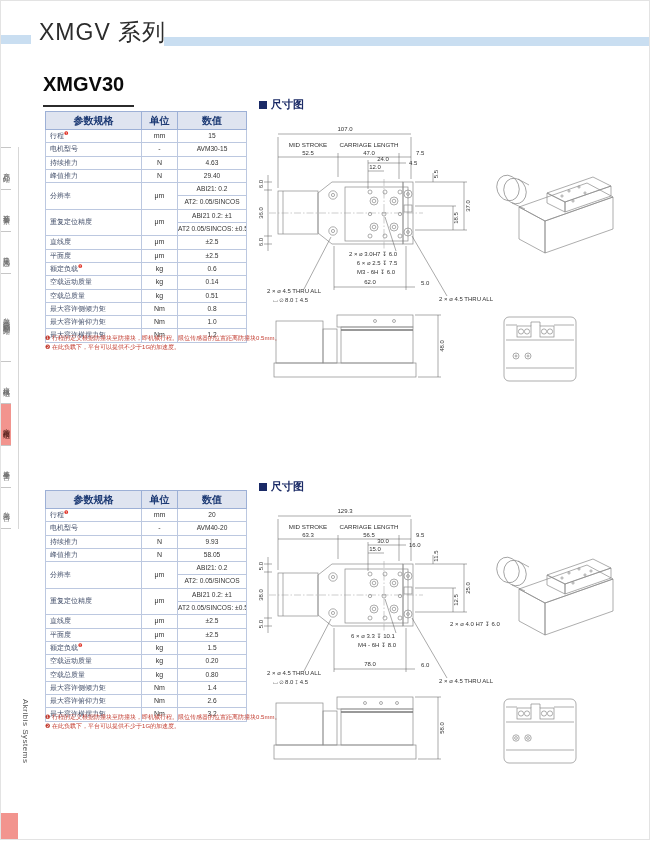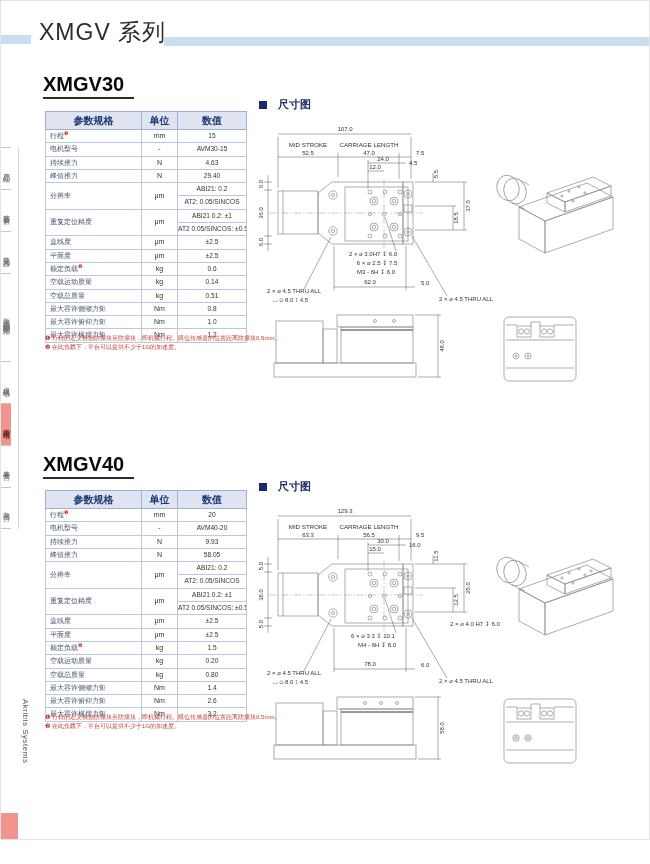--- a/index.html
+++ b/index.html
@@ -14,35 +14,35 @@
   .sidebar{position:absolute;left:0;top:146px;width:17px;border-right:1px solid #d7d7d7}
   .side-item{box-sizing:border-box;border-top:1px solid #c6c6c6;display:flex;align-items:center;justify-content:center;
              writing-mode:vertical-rl;text-orientation:upright;font-size:7px;color:#6f6f6f;letter-spacing:1px;height:42px;cursor:pointer}
   .side-item.tall{height:88px}
   .side-item.active{background:#f2948e;color:#5c2621}
   .sidebar .side-item:last-child{border-bottom:1px solid #c6c6c6}
   .brand{position:absolute;left:20px;top:698px;writing-mode:vertical-rl;font-size:8px;color:#555;letter-spacing:.5px}
   .pink-block{position:absolute;left:0;top:812px;width:17px;height:38px;background:#f2948e}
   
   .section-heading{position:absolute;font-size:20px;font-weight:bold;color:#0a0a0a;
-                   border-bottom:2px solid #2b2b2b;padding:0 10px 1px 0}
+                   border-bottom:2px solid #2b2b2b;padding:0 10px 9px 0}
   
   .spec-table{position:absolute;left:44px;width:201px;border-collapse:collapse;table-layout:fixed;
               border:1.4px solid #3a5693}
   .spec-table th{background:#dfe4f0;color:#1d3a74;font-size:10px;font-weight:bold;height:17px;
                  border:1px solid #9db0d6;padding:0}
   .spec-table td{border:1px solid #bcc8e0;font-size:7px;height:12.3px;line-height:12.3px;padding:0;
                  color:#333;text-align:center;white-space:nowrap;overflow:hidden}
   .spec-table td.c-name{text-align:left;padding-left:4px;color:#44506b}
   .spec-table td.c-val{font-size:6.6px}
   sup.mark{color:#e03428;font-size:5px;vertical-align:super;line-height:0}
   
   .notes{position:absolute;left:44px;width:300px;color:#c23a2e;font-size:6px;line-height:1.5;white-space:nowrap}
   
-  .dim-label{position:absolute;left:258px;display:flex;align-items:center;gap:11px;
+  .dim-label{position:absolute;left:258px;display:flex;align-items:center;gap:4px;
              font-size:11px;font-weight:bold;color:#1a2a66}
   .dim-label .sq{width:8px;height:8px;background:#1a2a66}
   
   svg.drawing{position:absolute;left:256px;width:392px;height:284px}
   .geo{fill:none;stroke:#8a8a8a;stroke-width:.7}
   .cl{fill:none;stroke:#9a9a9a;stroke-width:.5;stroke-dasharray:7 2 1.5 2}
   .dim line{stroke:#555;stroke-width:.5}
   .dim text{fill:#333;font-size:6px;font-family:"Liberation Sans",sans-serif}
   .dim text.lbl{font-size:6.2px}
 </style>
@@ -307,21 +307,20 @@
       <text x="16" y="191">⌴ ⌀ 8.0 ↧ 4.5</text>
       <line x1="190" y1="185" x2="155" y2="125"></line>
       <text x="182" y="190">2 × ⌀ 4.5 THRU ALL</text>
       <line x1="158" y1="204" x2="184" y2="204"></line>
         <line x1="161" y1="266" x2="184" y2="266"></line>
         <line x1="181" y1="204" x2="181" y2="266"></line>
       <text x="187" y="235" text-anchor="middle" transform="rotate(-90 187 235)">48.0</text>
     </g>
   </svg>
 
-  <div class="section-heading" style="left:42px;top:452px">XMGV40</div>
 
   <table class="spec-table" style="top:489px">
     <colgroup>
         <col style="width:96px">
         <col style="width:36px">
         <col style="width:69px">
       </colgroup>
     <tbody>
         <tr>
       <th>参数规格</th>

